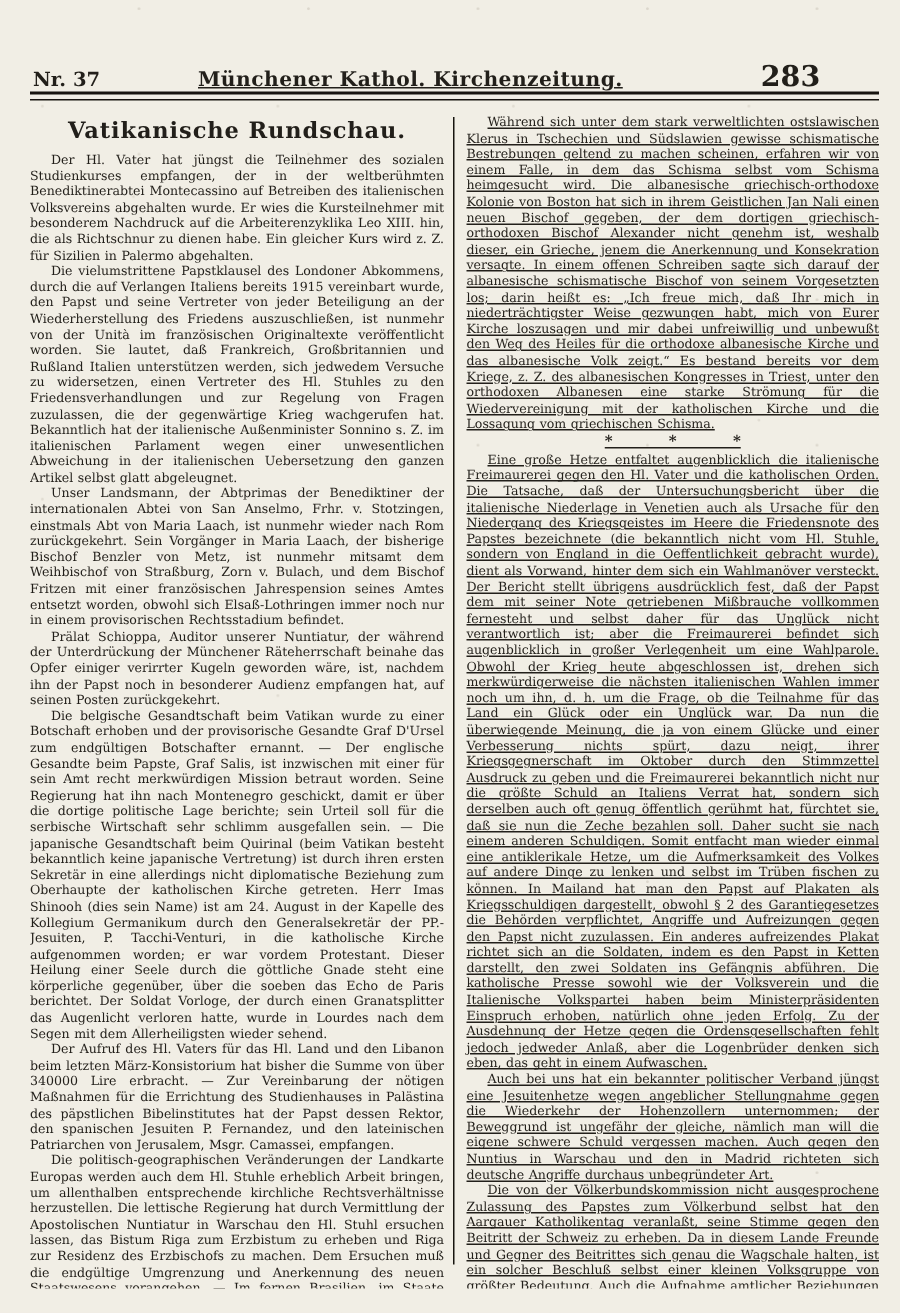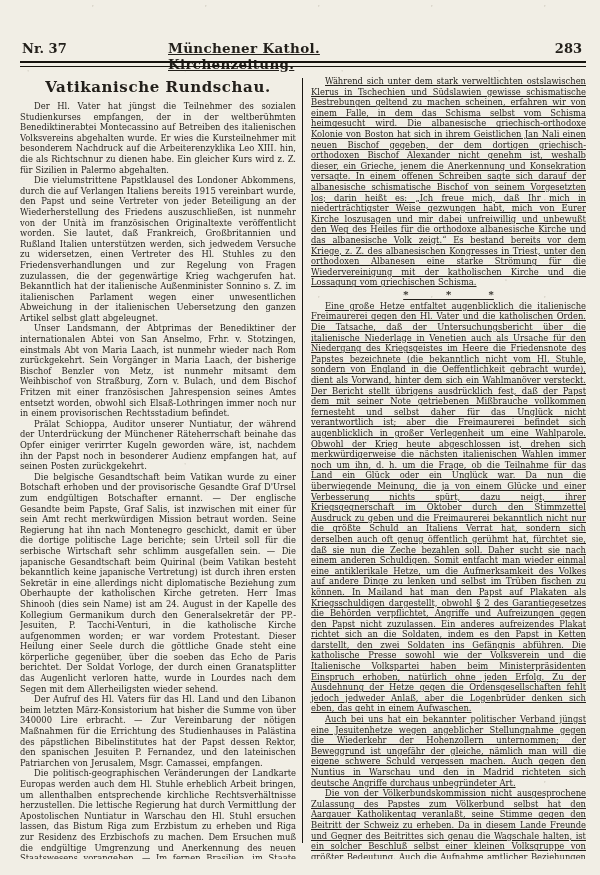--- a/index.html
+++ b/index.html
@@ -18,25 +18,24 @@
       radial-gradient(circle at 18% 54%, rgba(120,110,90,0.14) 0.6px, transparent 1.2px),
       radial-gradient(circle at 64% 88%, rgba(120,110,90,0.14) 0.6px, transparent 1.2px),
       #f1eee5;
     background-size: 113px 97px, 157px 131px, 139px 149px, auto;
   }
   .page-header {
     position: absolute;
     top: 40px; left: 22px; right: 18px;
     display: flex; align-items: baseline;
     font-weight: bold;
-    gap: 36px;
   }
   .issue-no   { flex: 0 0 110px; font-size: 13px; text-align: left; }
   .masthead   { flex: 1 1 auto;  font-size: 13.5px; text-align: left; letter-spacing: 0.3px; text-decoration: underline; }
-  .page-no    { flex: 0 0 110px; font-size: 13px; text-align: right; }
+  .page-no    { flex: 0 0 110px; font-size: 19px; text-align: center; }
   .header-rule {
     position: absolute;
     top: 61px; left: 20px; right: 14px;
     height: 3px;
     border-top: 2.5px solid #17140f;
     border-bottom: 1.5px solid #17140f;
   }
   .columns {
     position: absolute;
     top: 76px; left: 20px; right: 14px; bottom: 16px;

